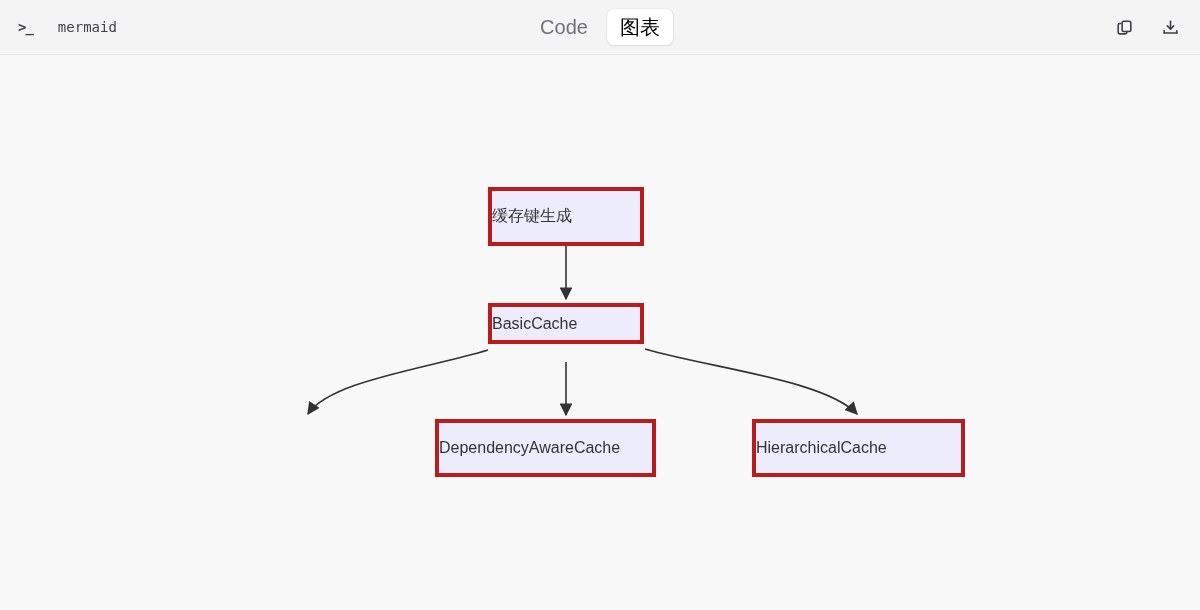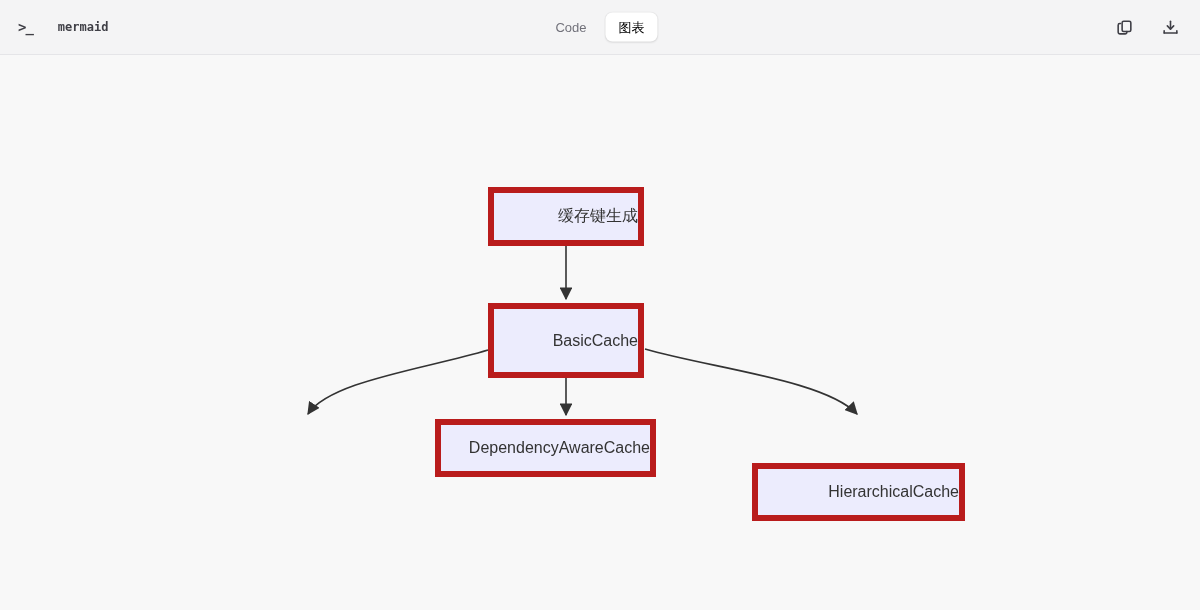--- a/index.html
+++ b/index.html
@@ -35,36 +35,36 @@
   }
   .prompt-glyph {
     font-family: "DejaVu Sans Mono", monospace;
     font-size: 14px;
     font-weight: 700;
     letter-spacing: -1px;
     color: #3f3f46;
   }
   .logo-text {
     font-family: "DejaVu Sans Mono", monospace;
-    font-size: 12px;
-    font-weight: 700;
+    font-size: 14px;
+    font-weight: 400;
     color: #3f3f46;
     padding-left: 16px;
   }
   .tabs {
     position: absolute;
     left: 50%;
     top: 50%;
     transform: translate(-50%, -50%);
     display: flex;
     align-items: center;
     gap: 6px;
   }
   .tab {
-    font-size: 13px;
+    font-size: 20px;
     line-height: 1;
     padding: 8px 13px;
     border-radius: 7px;
     color: #71717a;
     cursor: pointer;
     user-select: none;
     background: transparent;
     border: none;
     font-family: "Liberation Sans", sans-serif;
   }
@@ -99,33 +99,33 @@
   }
   .edges-svg {
     position: absolute;
     left: 0; top: 0;
     width: 1200px;
     height: 555px;
   }
   .node {
     position: absolute;
     background: #ECECFD;
-    border: 6px solid #b91c1c;
+    border: 4px solid #b91c1c;
     display: flex;
     align-items: center;
-    justify-content: flex-end;
+    justify-content: flex-start;
     color: #333333;
     font-size: 16px;
     text-align: center;
   }
   .node-cache-key { left: 488px; top: 132px; width: 156px; height: 59px; }
-  .node-basic     { left: 488px; top: 248px; width: 156px; height: 75px; }
+  .node-basic     { left: 488px; top: 248px; width: 156px; height: 41px; }
   .node-lru       { left: 233px; top: 364px; width: 147px; height: 58px; }
   .node-dep       { left: 435px; top: 364px; width: 221px; height: 58px; }
-  .node-hier      { left: 752px; top: 364px; width: 213px; height: 58px; margin-top: 44px; }
+  .node-hier      { left: 752px; top: 364px; width: 213px; height: 58px; }
 </style>
 </head>
 <body>
 
 <div class="app">
 
   <div class="header">
     <div class="logo">
       <span class="prompt-glyph">&gt;_</span>
       <span class="logo-text">mermaid</span>

